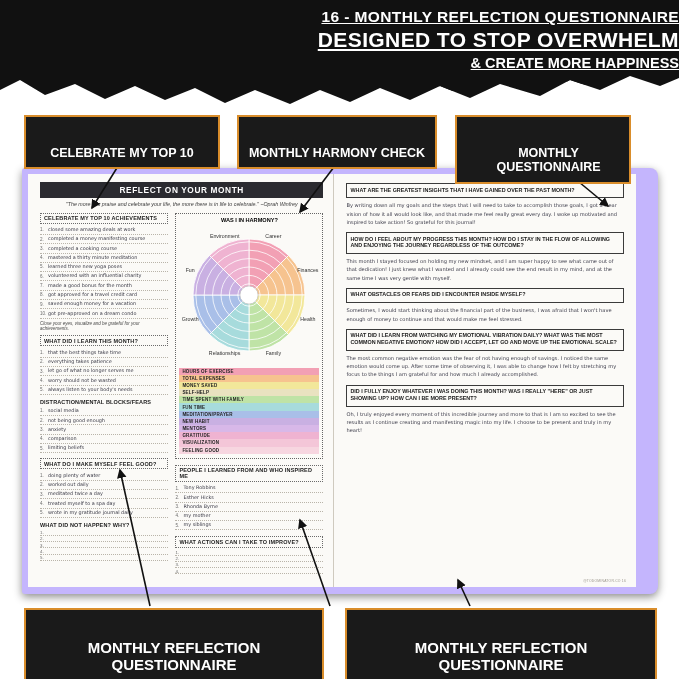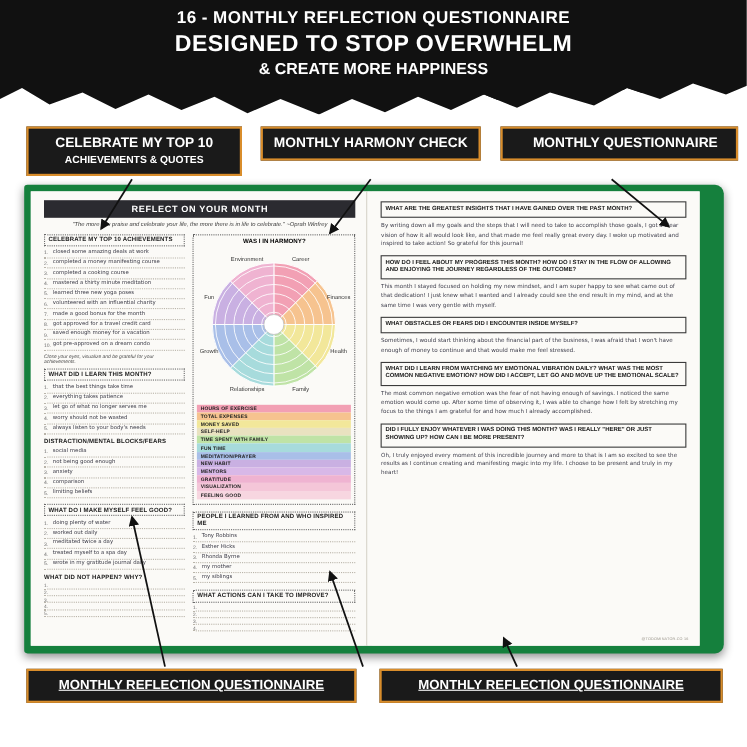--- a/index.html
+++ b/index.html
@@ -25,47 +25,47 @@
   }
   .brush::after{
     content:""; position:absolute; left:-10px; top:60px; width:700px; height:60px;
     background:
       radial-gradient(ellipse 40px 12px at 70px 18px, #111 60%, transparent 62%),
       radial-gradient(ellipse 30px 9px at 180px 24px, #111 60%, transparent 62%),
       radial-gradient(ellipse 50px 13px at 330px 16px, #111 60%, transparent 62%),
       radial-gradient(ellipse 35px 10px at 470px 25px, #111 60%, transparent 62%),
       radial-gradient(ellipse 45px 11px at 600px 18px, #111 60%, transparent 62%);
   }
-  .hdr { position:absolute; left:0; top:8px; width:679px; text-align:center; z-index:5; color:#fff; }
+  .hdr { position:absolute; left:0; top:8px; width:679px; text-align:right; z-index:5; color:#fff;text-decoration:underline; }
   .hdr .l1 { font-size:15.5px; letter-spacing:.4px; font-weight:700; }
   .hdr .l2 { font-size:21px; font-weight:800; letter-spacing:.4px; margin-top:2px; }
   .hdr .l3 { font-size:14.5px; font-weight:700; margin-top:3px; }
 
   
   .callout {
     position:absolute; background:#1a1a1a; border:2px solid #d98d2b;
     color:#fff; text-align:center; padding:6px 6px 7px; z-index:9;
   }
-  .callout .t1 { font-weight:800; font-size:12.5px; line-height:1.15; }
+  .callout .t1 { font-weight:800; font-size:12.5px; line-height:1.15;margin-top:23px; }
   .callout .t2 { font-weight:700; font-size:9.4px; line-height:1.2; margin-top:2px; }
 
   #c-top-left  { left:24px;  top:115px; width:196px; }
   #c-top-mid   { left:237px; top:115px; width:200px; }
-  #c-top-right { left:455px; top:115px; width:216px;padding-left:17px; }
+  #c-top-right { left:455px; top:115px; width:176px;padding-left:17px; }
   #c-bot-left  { left:24px;  top:608px; width:300px; }
   #c-bot-right { left:345px; top:608px; width:312px; }
-  #c-bot-left .t1, #c-bot-right .t1 { font-size:12px;text-decoration:underline; }
+  #c-bot-left .t1, #c-bot-right .t1 { font-size:15px; }
 
   
   .arrow { position:absolute; z-index:8; }
 
   
   .book {
     position:absolute; left:22px; top:168px; width:636px; height:426px;
-    background:#15803d;
+    background:#c4b5fd;
     border-radius:3px 8px 8px 3px;
     box-shadow:0 3px 9px rgba(0,0,0,.45);
     padding:6px 22px 7px 6px;
     z-index:3;
   }
   .pages { position:relative; width:100%; height:100%; display:flex; background:#fbfaf7; }
   .page { position:relative; height:100%; background:#fbfaf7; overflow:hidden; }
   .page.left  { width:50.4%; border-right:1px solid #cfcabf; padding:8px 10px 6px 12px; }
   .page.right { width:49.6%; padding:9px 12px 6px 12px; }
   .spine {
@@ -122,21 +122,20 @@
 
 <div class="brush"></div>
 <div class="hdr">
   <div class="l1">16 - MONTHLY REFLECTION QUESTIONNAIRE</div>
   <div class="l2">DESIGNED TO STOP OVERWHELM</div>
   <div class="l3">&amp; CREATE MORE HAPPINESS</div>
 </div>
 
 <div class="callout" id="c-top-left">
   <div class="t1">CELEBRATE MY TOP 10</div>
-  <div class="t2">ACHIEVEMENTS &amp; QUOTES</div>
 </div>
 <div class="callout" id="c-top-mid">
   <div class="t1">MONTHLY HARMONY CHECK</div>
 </div>
 <div class="callout" id="c-top-right">
   <div class="t1">MONTHLY QUESTIONNAIRE</div>
 </div>
 <div class="callout" id="c-bot-left">
   <div class="t1">MONTHLY REFLECTION QUESTIONNAIRE</div>
 </div>

